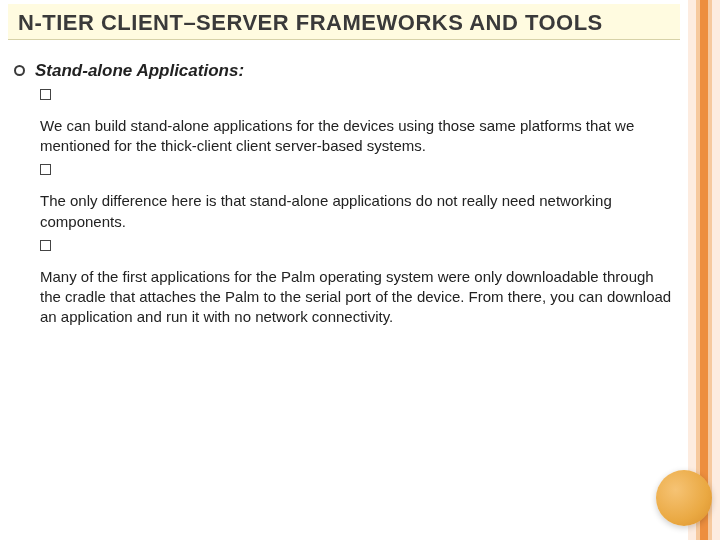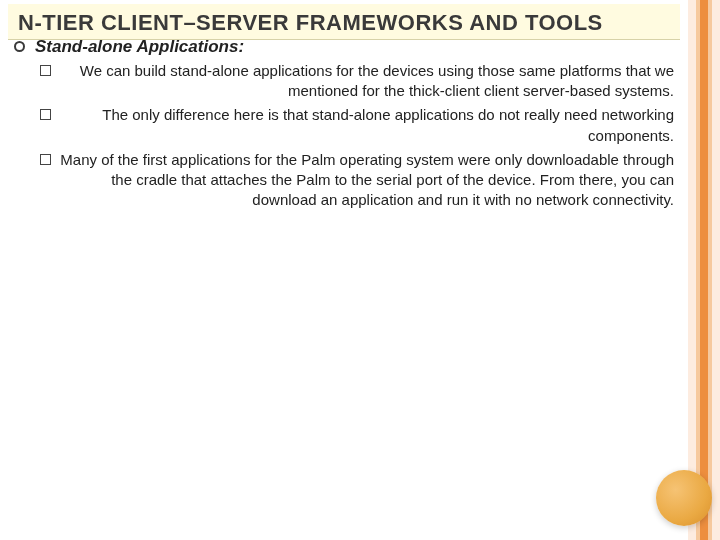--- a/index.html
+++ b/index.html
@@ -49,46 +49,46 @@
     padding: 6px 10px;
   }
   .title-band h1 {
     font-size: 22px;
     letter-spacing: 0.5px;
     font-weight: 700;
     color: #3a3a3a;
   }
   .content {
     position: absolute;
-    top: 36px;
+    top: 60px;
     left: 14px;
     right: 46px;
     font-size: 15px;
     color: #222;
     line-height: 1.35;
-    text-align: right;
   }
   .lvl1 {
     display: flex;
     gap: 10px;
     margin-bottom: 2px;
   }
   .bullet-ring {
     flex: 0 0 auto;
     width: 11px; height: 11px;
     border: 2px solid #3a3a3a;
     border-radius: 50%;
     margin-top: 5px;
   }
   .lvl1-text { font-weight: 700; font-style: italic; font-size: 17px; }
   .sub {
     display: flex;
-    gap: 8px;
+    gap: 16px;
     margin-left: 26px;
     margin-bottom: 4px;
+    flex-direction: column;
   }
   .checkbox {
     flex: 0 0 auto;
     width: 11px; height: 11px;
     border: 1.5px solid #444;
     margin-top: 4px;
     background: #fff;
   }
   .sub-text { flex: 1 1 auto; }
 </style>

